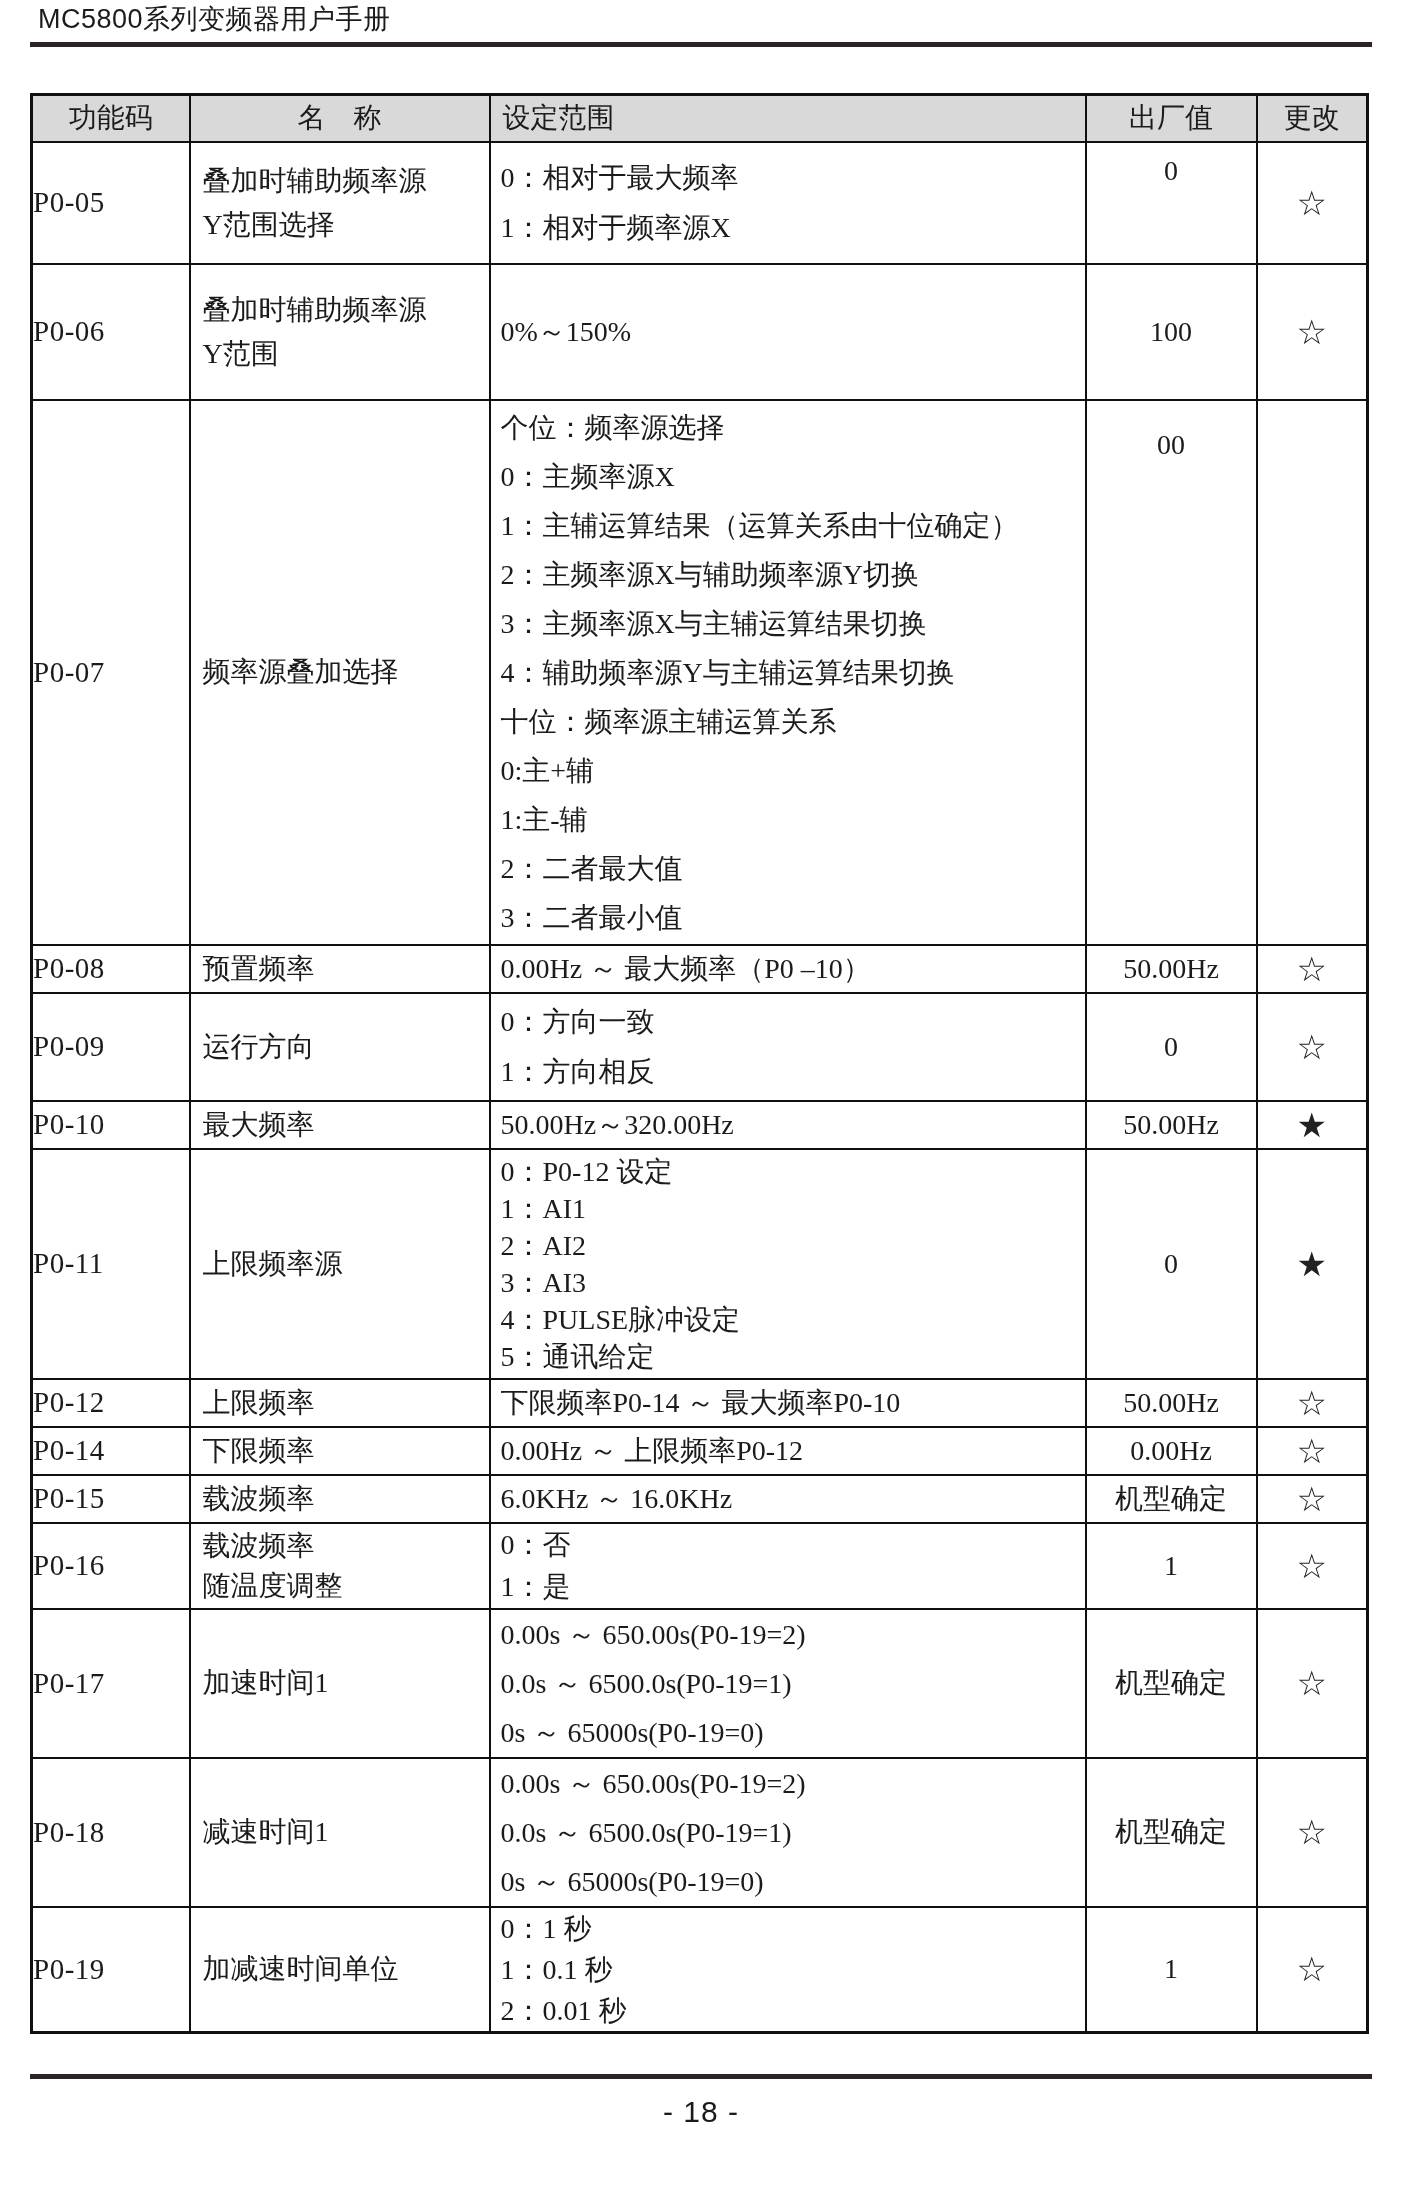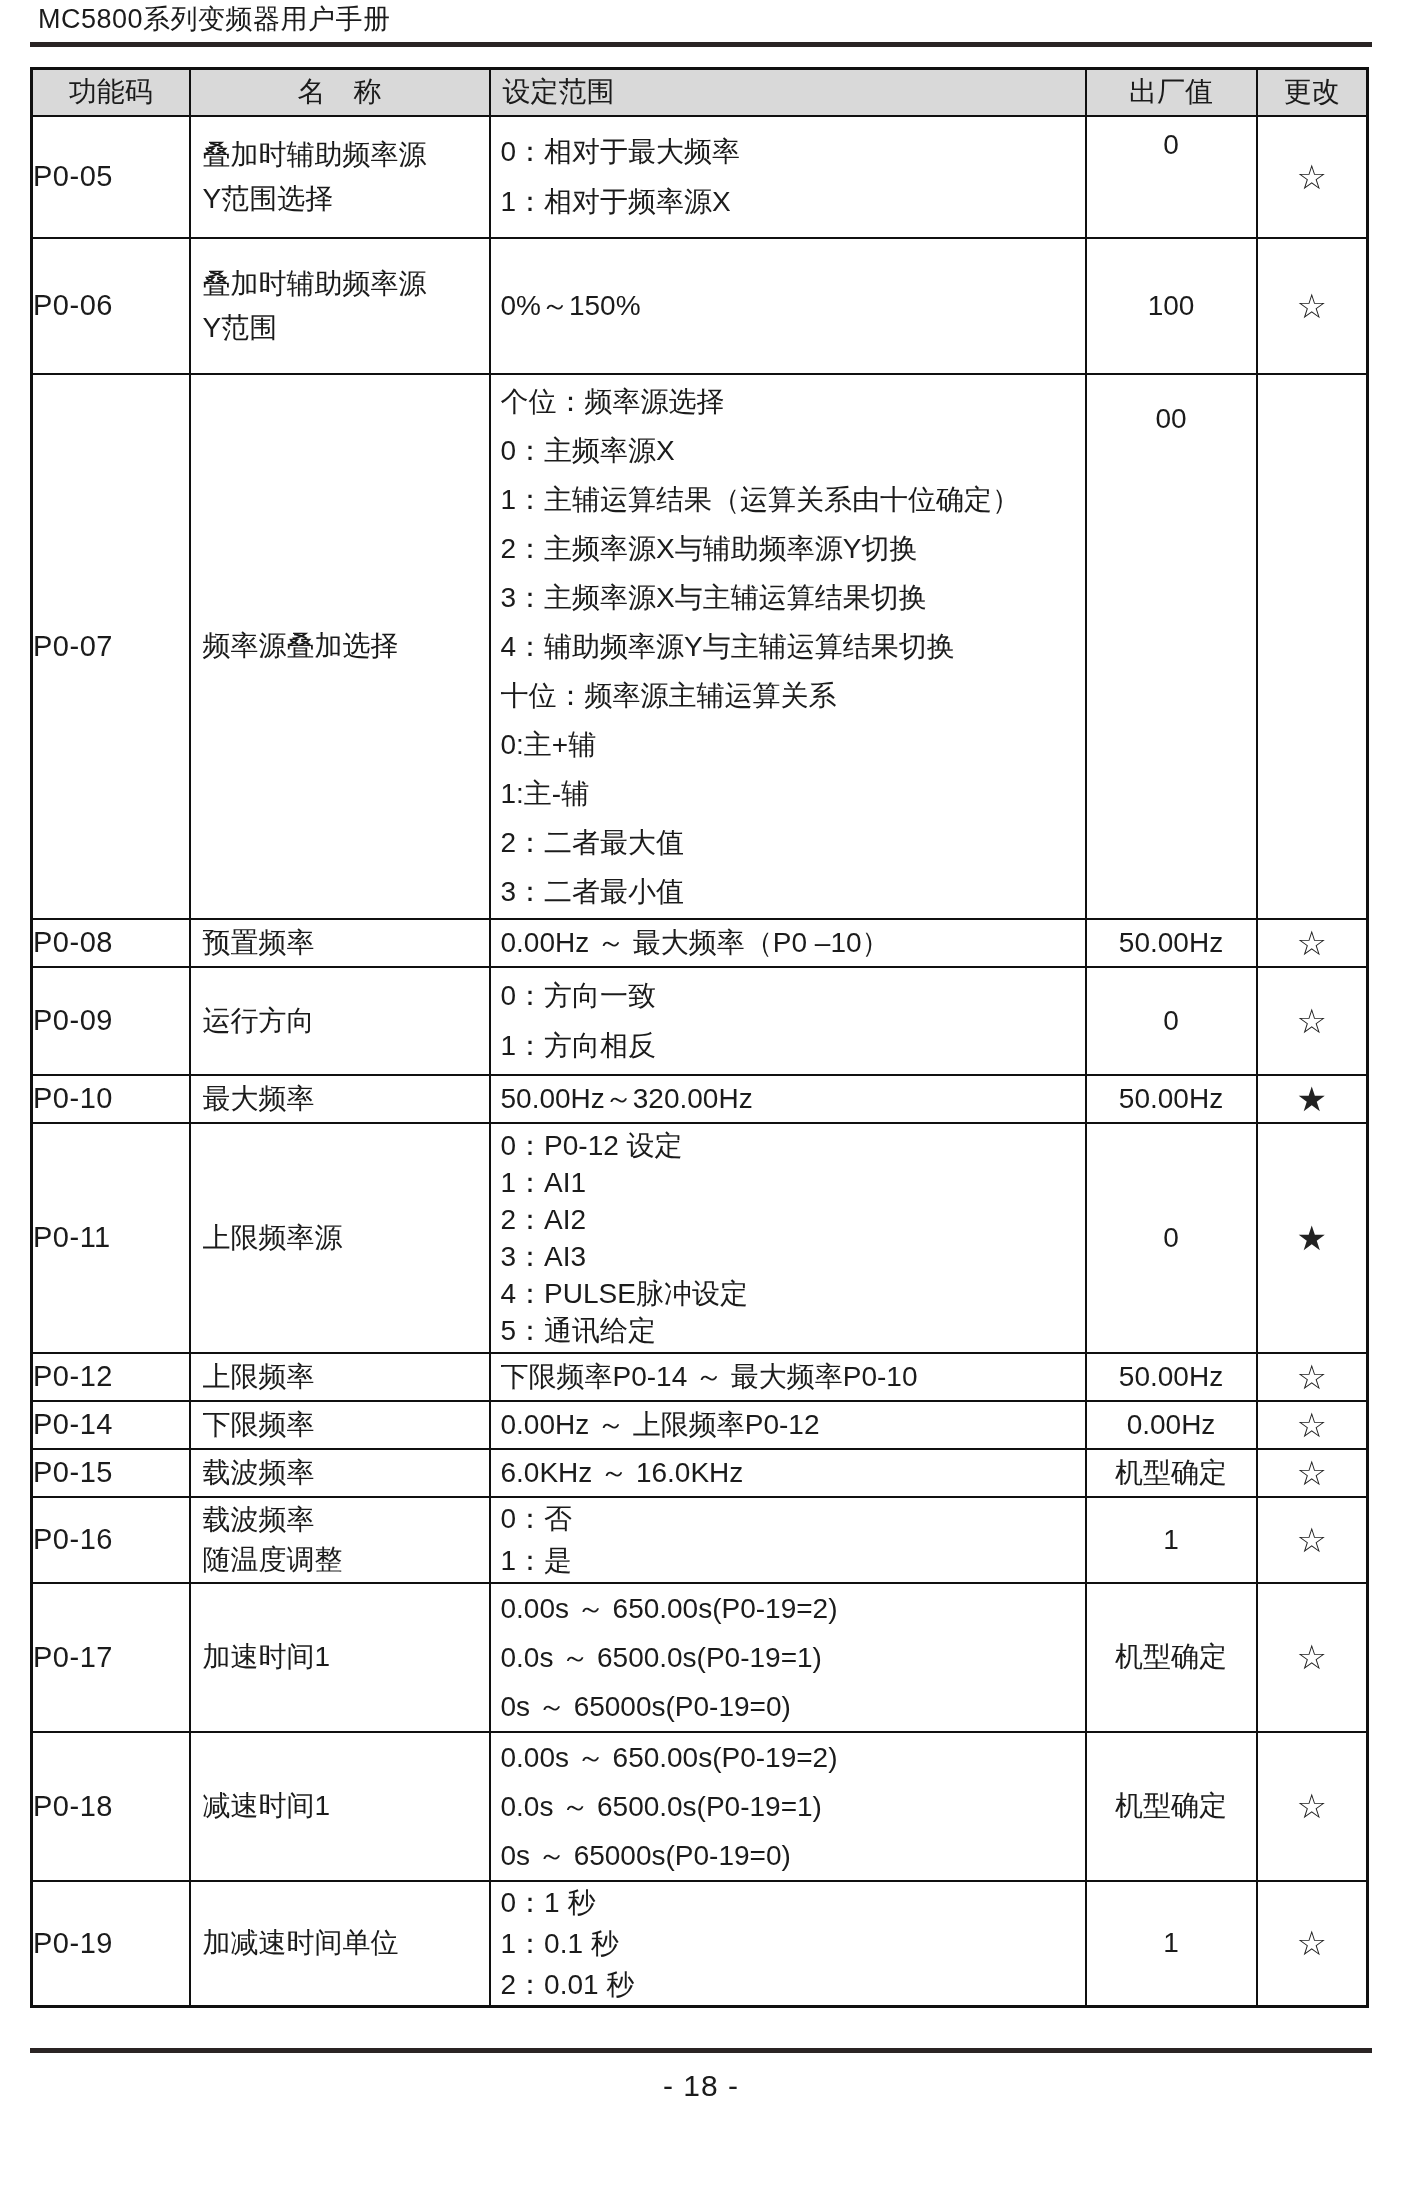--- a/index.html
+++ b/index.html
@@ -7,22 +7,23 @@
     width:1402px;height:2185px;
     font-family:"Liberation Sans","DejaVu Sans",sans-serif;
     color:#1b1b1b;
     -webkit-font-smoothing:antialiased;
   }
   .page{box-sizing:border-box;width:1402px;padding:0 30px 0 30px;}
   .title{font-size:27px;line-height:34px;padding:2px 0 6px 8px;letter-spacing:.5px;}
   .title-rule{height:5px;background:#2a2424;}
   table.param-table{
     border-collapse:collapse;table-layout:fixed;
-    width:1336px;margin-top:20px;
+    width:1336px;margin-top:46px;
     border:3px solid #101010;
+    font-family:Liberation Serif, serif;
   }
   th,td{border:2px solid #101010;box-sizing:border-box;}
   thead tr{height:47px;}
   th{
     background:#d9d9d9;font-weight:normal;font-size:28px;
     text-align:center;padding:0;
   }
   th.range{text-align:left;padding-left:12px;}
   td{font-size:28px;vertical-align:middle;padding:0;}
   td.code{text-align:left;font-size:29px;letter-spacing:.5px;}

